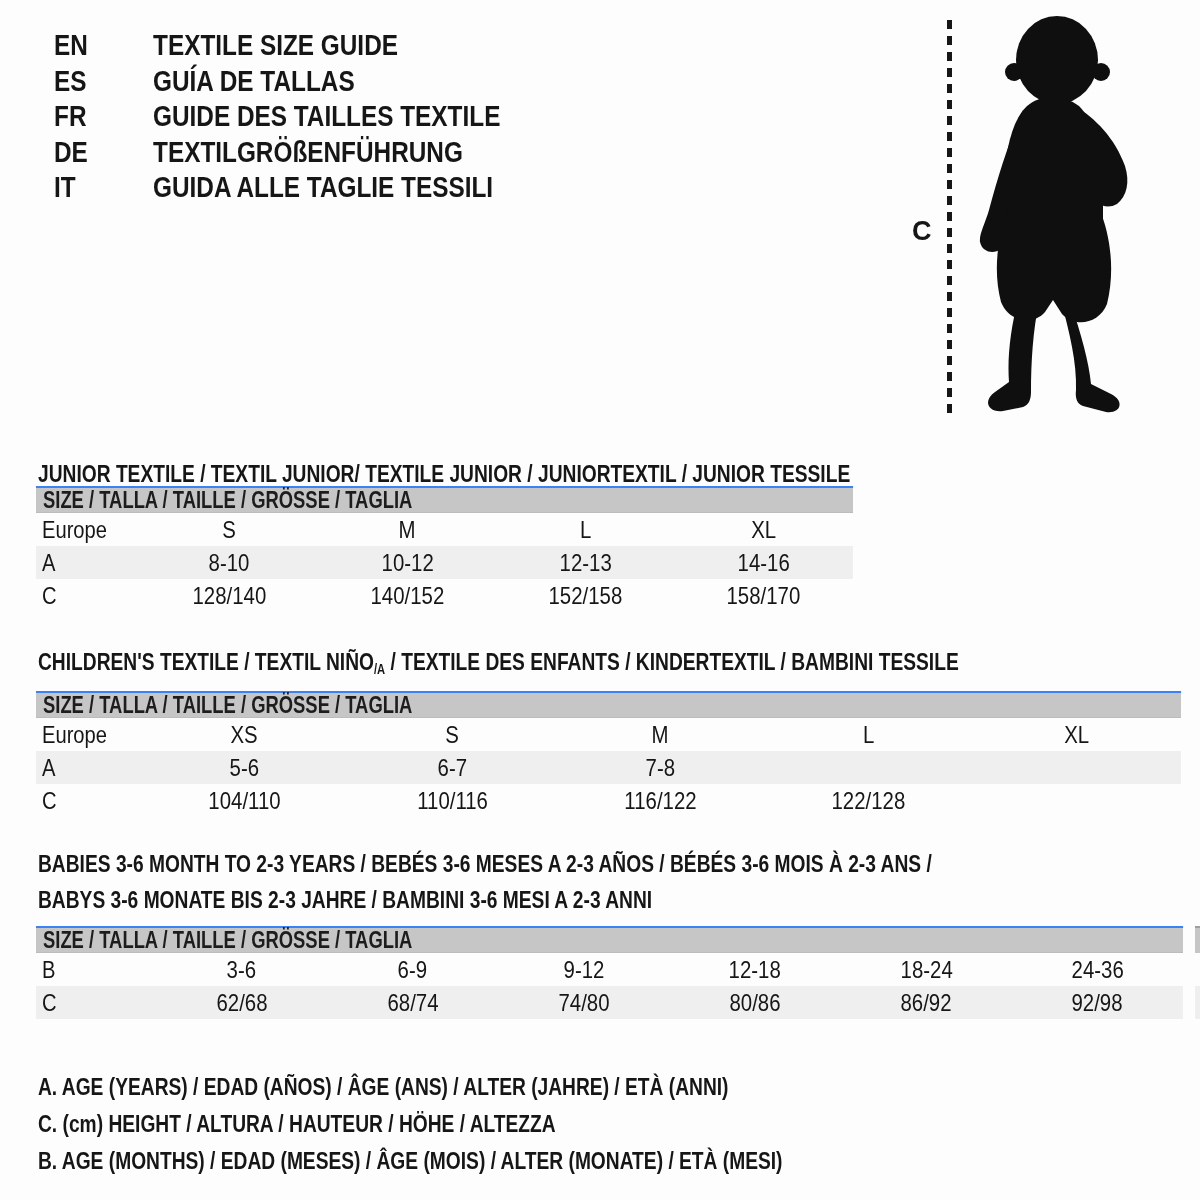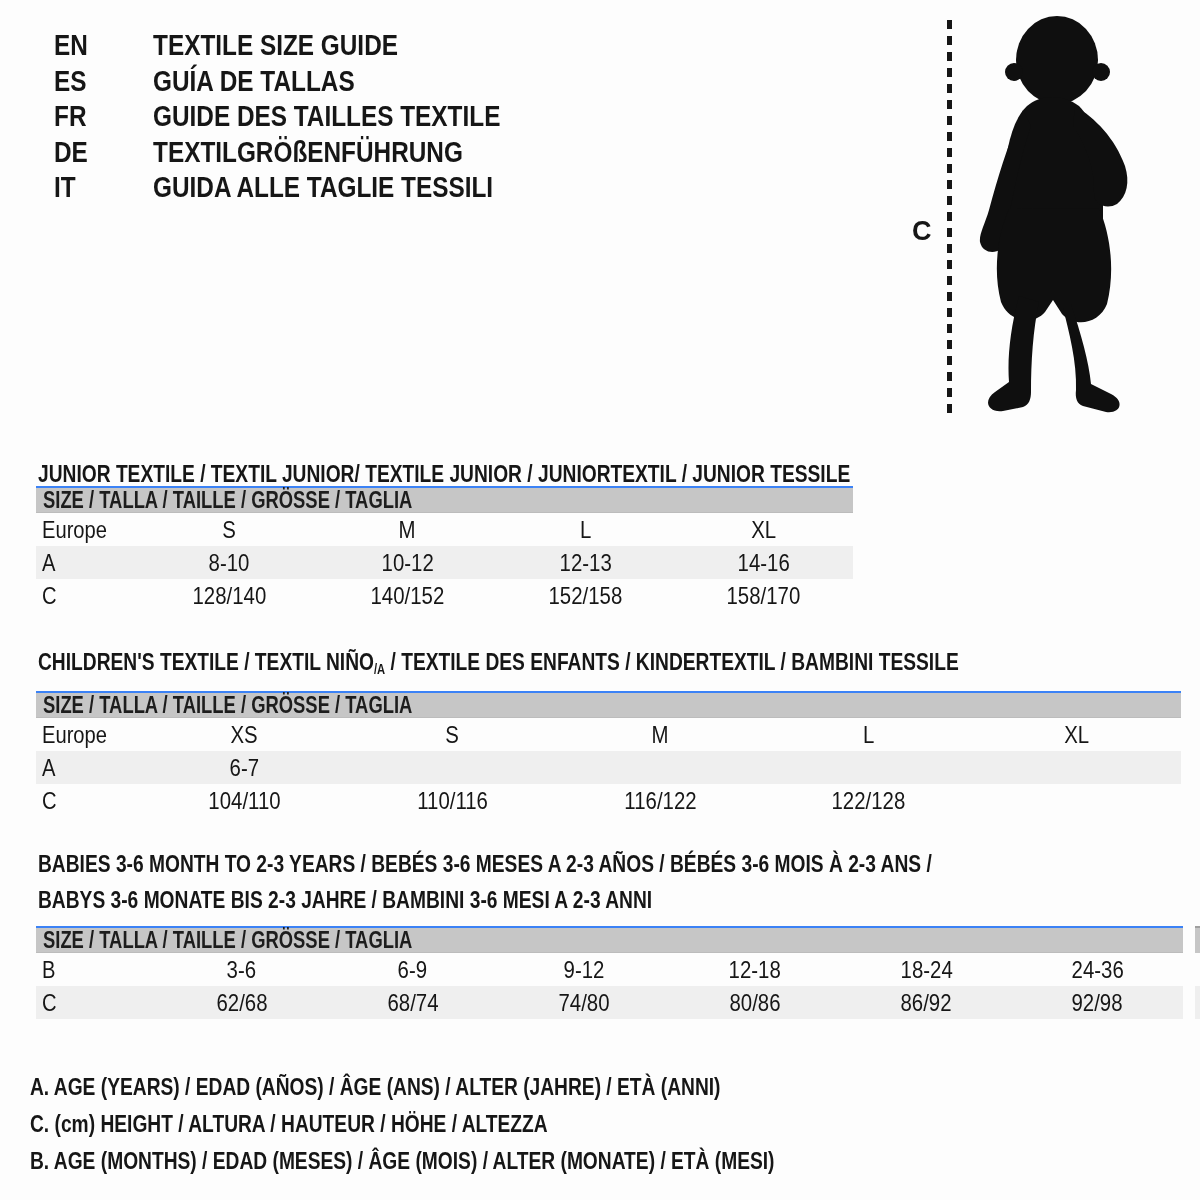--- a/index.html
+++ b/index.html
@@ -52,21 +52,21 @@
   .cols6{grid-template-columns:120px repeat(6,1fr);}
   .cell{text-align:center;overflow:visible;}
   .cell.lbl{text-align:left;padding-left:6px;}
 
   
   .sliver{position:absolute;width:5px;}
   .sliver-band{left:1195px;top:926px;height:27px;background:#c6c6c6;border-top:2px solid #9f9f9f;box-sizing:border-box;}
   .sliver-row{left:1195px;top:986px;height:33px;background:#efefef;}
 
   
-  .legend{position:absolute;left:30px;top:1068px;font-size:24px;font-weight:700;line-height:37px;}
+  .legend{position:absolute;left:38px;top:1068px;font-size:24px;font-weight:700;line-height:37px;}
   .legend-line{display:block;}
 </style>
 </head>
 <body>
 
 <div class="page">
 
   <div class="langs">
     <div class="lang-row">
       <span class="lang-code"><span class="tx-left">EN</span></span>
@@ -146,21 +146,23 @@
     <div class="trow cols5">
       <div class="cell lbl"><span class="tx-left">Europe</span></div>
       <div class="cell"><span class="tx">XS</span></div>
       <div class="cell"><span class="tx">S</span></div>
       <div class="cell"><span class="tx">M</span></div>
       <div class="cell"><span class="tx">L</span></div>
       <div class="cell"><span class="tx">XL</span></div>
     </div>
     <div class="trow cols5 alt">
       <div class="cell lbl"><span class="tx-left">A</span></div>
+      <div class="cell"><span class="tx">5-6</span></div>
       <div class="cell"><span class="tx">6-7</span></div>
+      <div class="cell"><span class="tx">7-8</span></div>
     </div>
     <div class="trow cols5">
       <div class="cell lbl"><span class="tx-left">C</span></div>
       <div class="cell"><span class="tx">104/110</span></div>
       <div class="cell"><span class="tx">110/116</span></div>
       <div class="cell"><span class="tx">116/122</span></div>
       <div class="cell"><span class="tx">122/128</span></div>
     </div>
   </div>
 

